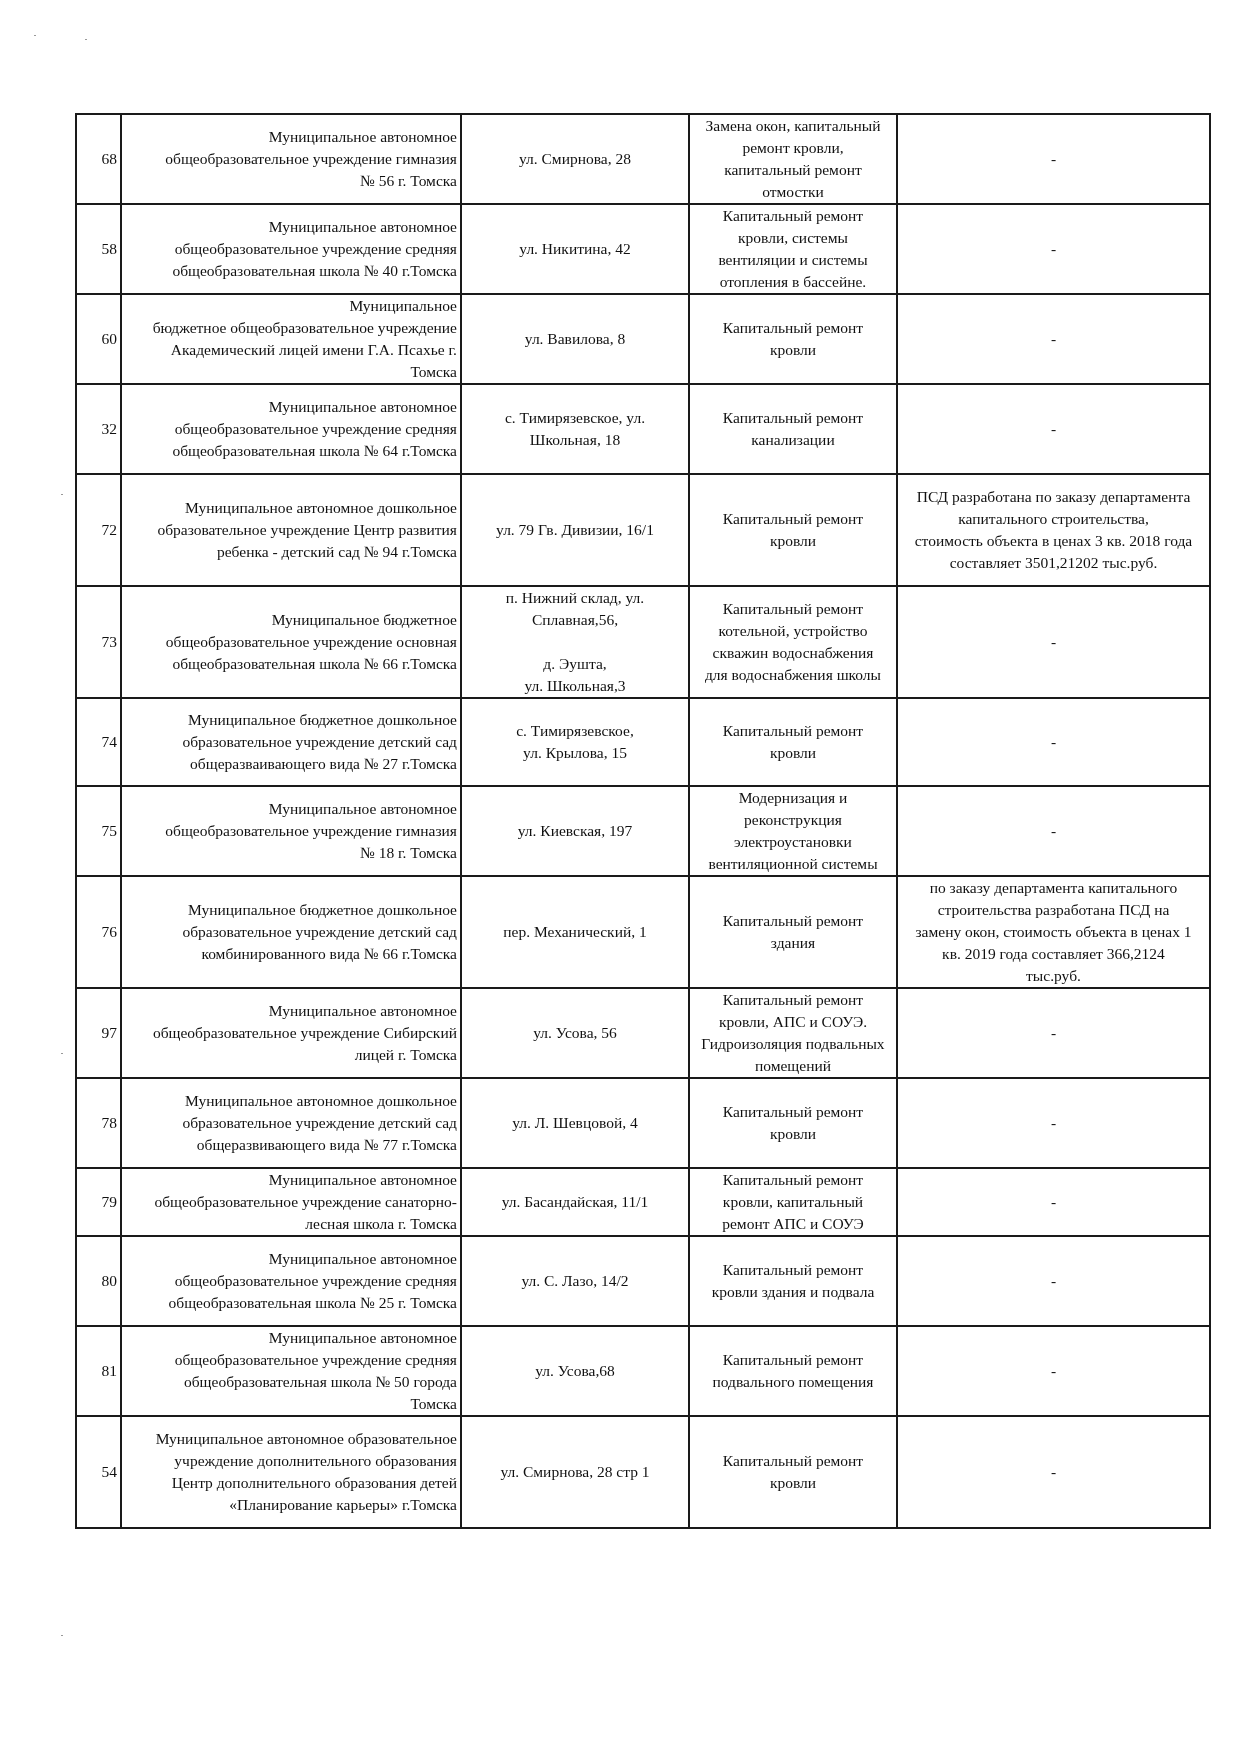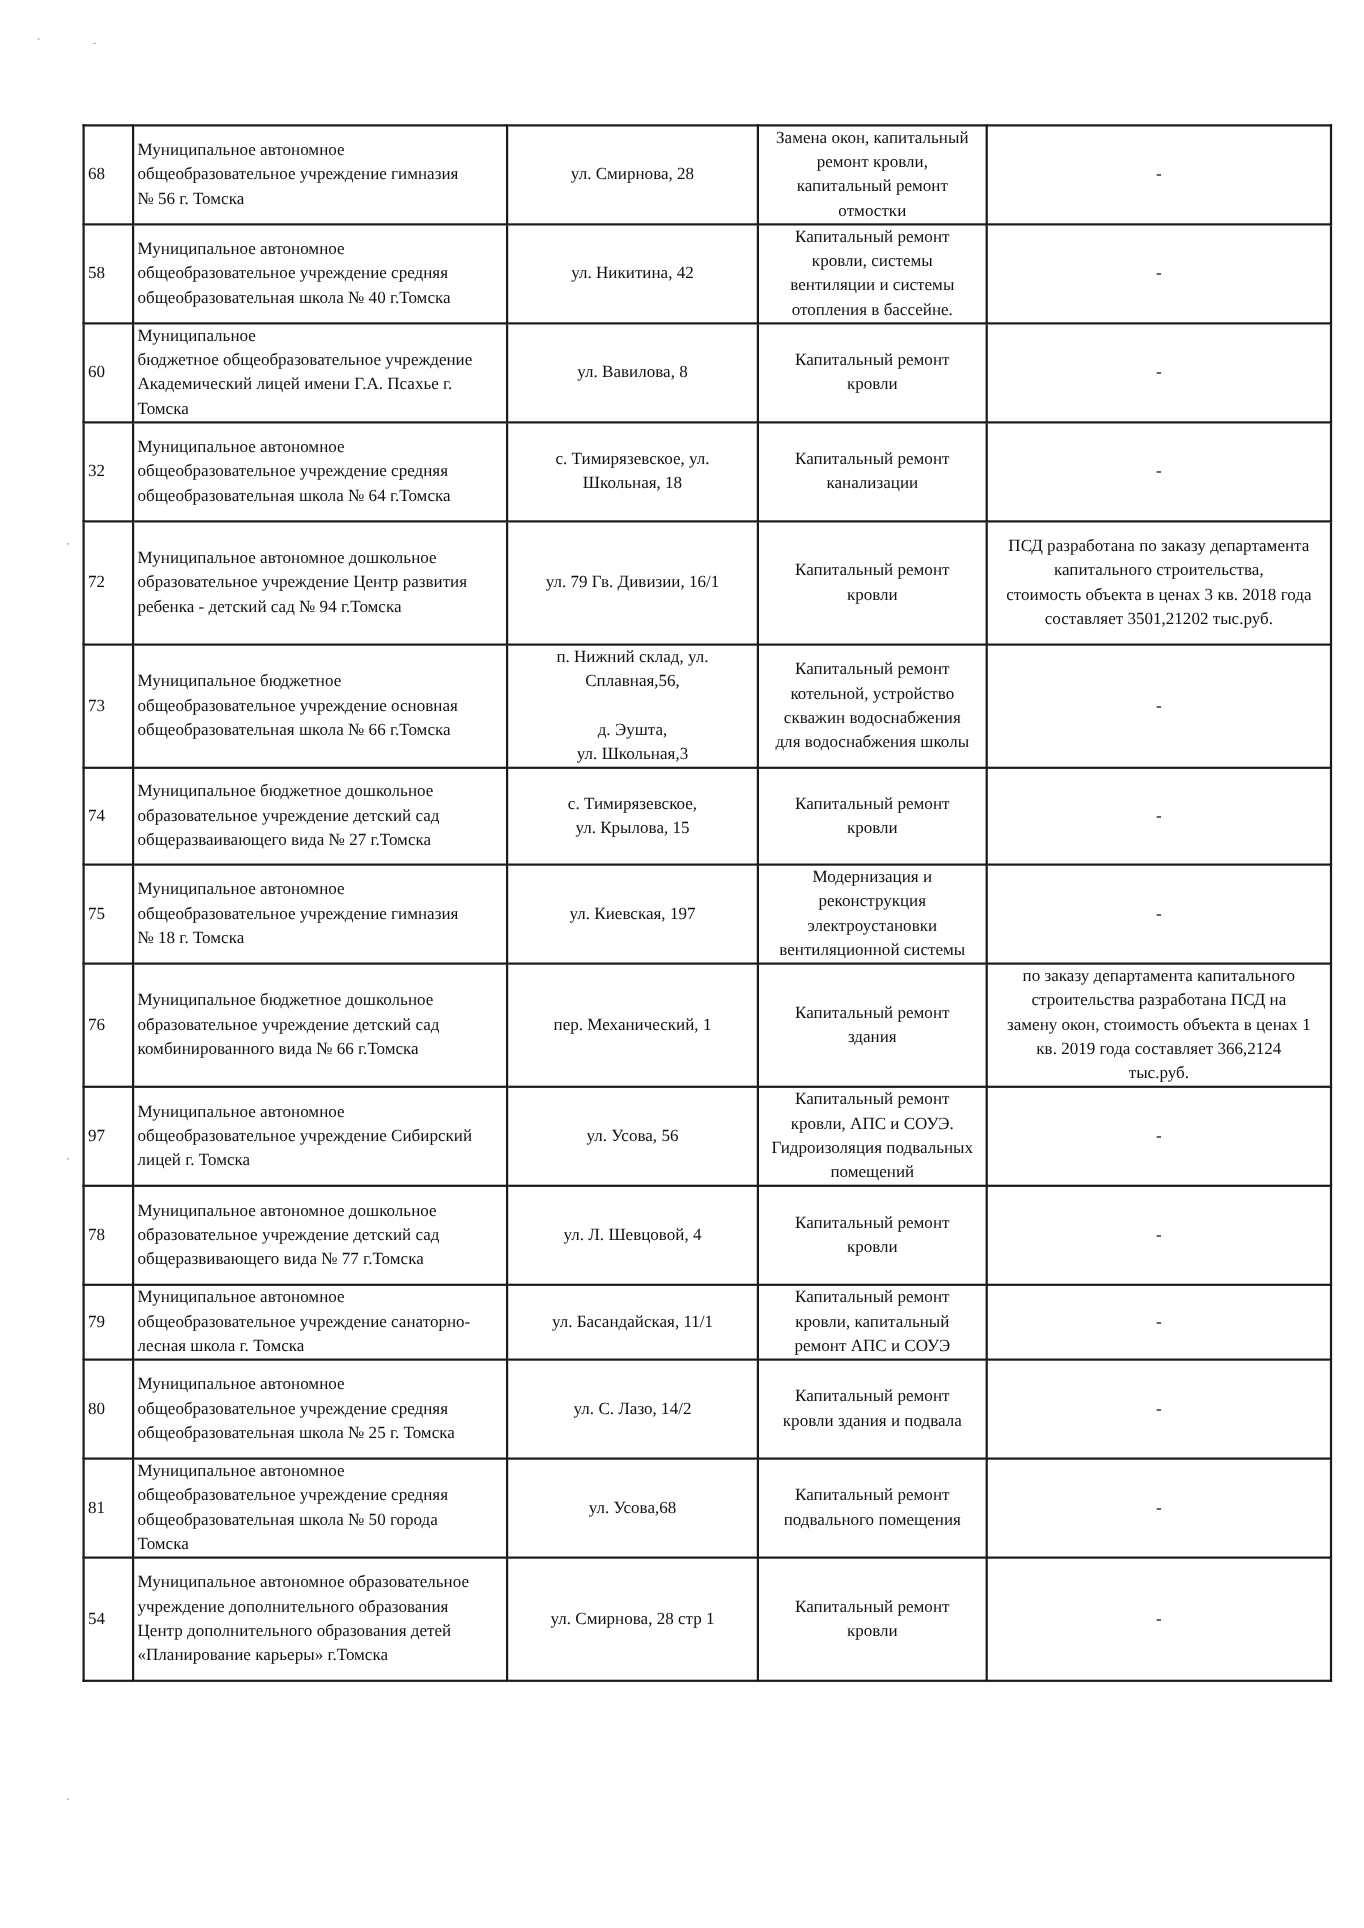--- a/index.html
+++ b/index.html
@@ -3,22 +3,22 @@
   <meta charset="utf-8">
   <style>
     html, body { margin: 0; padding: 0; background: #ffffff; }
     body { width: 1240px; height: 1753px; position: relative; overflow: hidden;
            font-family: "Liberation Serif", "DejaVu Serif", serif; color: #111; }
     .speck { position: absolute; width: 2px; height: 1px; background: #999; }
     table.reg { position: absolute; left: 75px; top: 113px; width: 1134px;
                 border-collapse: collapse; table-layout: fixed; }
     table.reg td { border: 2px solid #1a1a1a; font-size: 15.5px; line-height: 22px;
                    padding: 0 3px; vertical-align: middle; }
-    td.num { text-align: left; }
-    td.name { text-align: left; border-radius: 25px; }
+    td.num { text-align: right; }
+    td.name { text-align: right; border-radius: 25px; }
     td.addr, td.work, td.note { text-align: center; }
     .ml { white-space: pre-line; }
   </style>
 </head>
 <body>
 
 <div class="speck" style="left:34px;top:35px;"></div>
 <div class="speck" style="left:85px;top:39px;"></div>
 <div class="speck" style="left:61px;top:494px;"></div>
 <div class="speck" style="left:61px;top:1053px;"></div>

